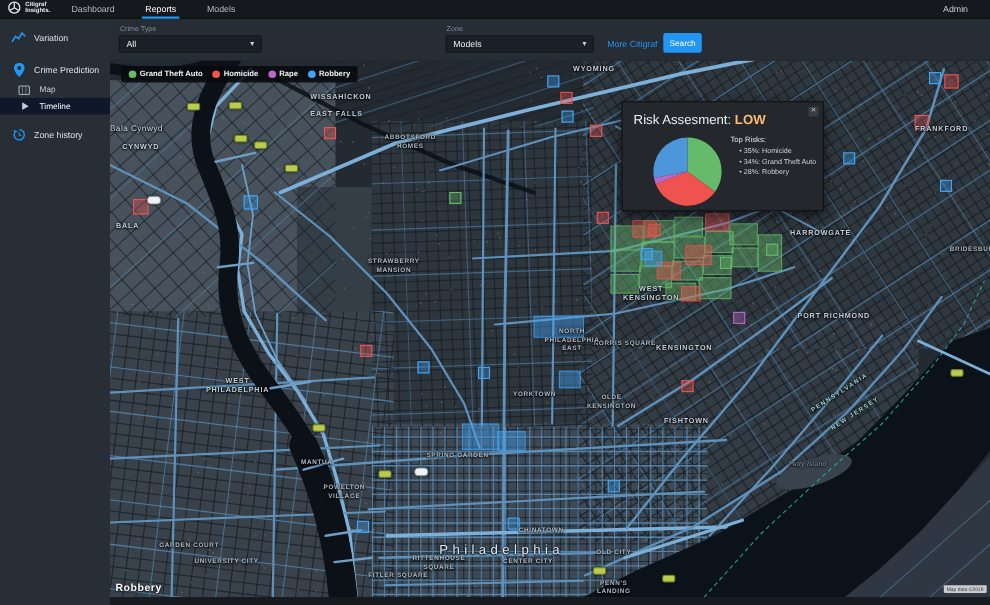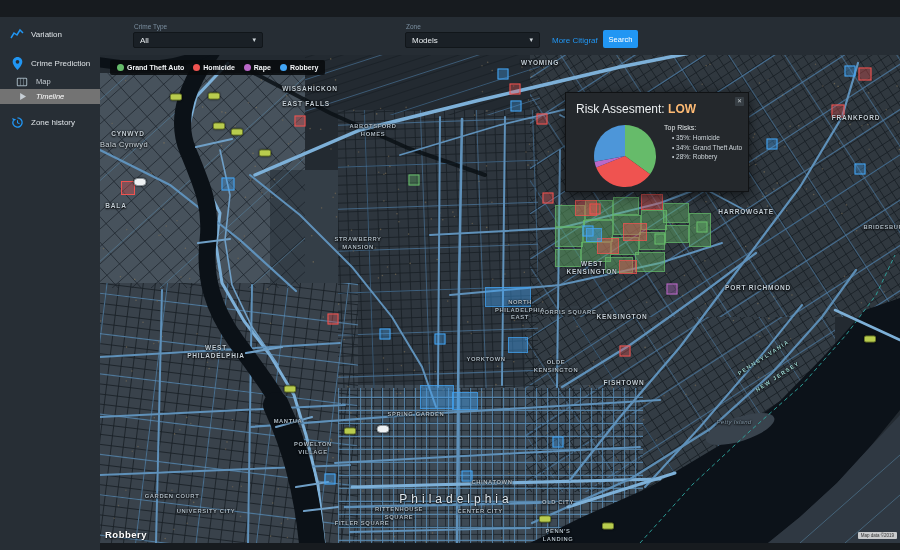--- a/index.html
+++ b/index.html
@@ -14,21 +14,21 @@
   .tab{position:relative;display:flex;align-items:center;height:100%;padding:0 3px;font-size:8px;color:#b4bdc4;cursor:pointer;}
   .tab.active{color:#fff;}
   .tab.active::after{content:"";position:absolute;left:0;right:0;bottom:0;height:2px;background:#2196f3;}
   .admin{position:absolute;right:20px;top:0;height:17px;display:flex;align-items:center;font-size:8px;color:#c6ccd2;cursor:pointer;}
 
   
   .sidebar{position:absolute;left:0;top:17px;width:100px;height:533px;background:#272e35;z-index:15;padding-top:6px;}
   .side-item{display:flex;align-items:center;gap:7px;height:22px;padding-left:10px;font-size:8px;color:#dde2e6;cursor:pointer;}
   .side-item .ic{width:14px;height:14px;flex:0 0 14px;display:flex;align-items:center;justify-content:center;}
   .side-item.sub{height:15px;padding-left:15px;font-size:7.5px;color:#c6cdd3;}
-  .side-item.active{background:#737373;color:#fff;font-style:italic;}
+  .side-item.active{background:#0f172a;color:#fff;}
   .side-item.gap{margin-top:7px;}
 
   
   .filterbar{position:absolute;left:100px;top:17px;width:800px;height:38px;background:#262d34;z-index:15;}
   .fgroup{position:absolute;top:0;height:38px;}
   .flabel{position:absolute;top:6px;left:1px;font-size:6.5px;color:#7b8fa0;}
   .fselect{position:absolute;top:15px;left:0;right:0;height:16px;background:#1a2026;border:1px solid #11161a;border-radius:2px;display:flex;align-items:center;justify-content:space-between;padding:0 6px;cursor:pointer;}
   .fvalue{font-size:8px;color:#e8ecef;}
   .chev{font-size:7px;color:#cfd6da;}
   .morefilters{position:absolute;left:452px;top:19px;font-size:8px;color:#2196f3;cursor:pointer;}
@@ -36,21 +36,21 @@
 
   
   .map{position:absolute;left:100px;top:55px;width:800px;height:488px;background:#232a31;overflow:hidden;cursor:grab;}
   #roads{position:absolute;left:0;top:0;z-index:0;}
   .heat-cell{position:absolute;z-index:1;}
   .marker{position:absolute;z-index:2;transform:translate(-50%,-50%);cursor:pointer;}
   .shield{position:absolute;width:12px;height:7px;background:#b9cc4e;border:1px solid #6f7e2a;border-radius:2px;transform:translate(-50%,-50%);z-index:2;box-shadow:0 0 2px #000;}
   .shield.white{background:#eef1f3;border-color:#8b949a;border-radius:4px;width:13px;height:8px;}
   .mlabel{position:absolute;z-index:3;font-size:6.5px;letter-spacing:.8px;color:#c3ced6;font-weight:bold;white-space:pre-line;text-align:center;line-height:7.5px;text-shadow:0 1px 2px #000,0 0 2px #000;}
   .mlabel.small{font-size:5.8px;color:#adbac4;letter-spacing:.6px;}
-  .mlabel.town{font-size:7.5px;letter-spacing:.4px;color:#cdd7de;font-weight:normal;margin-top:28px;}
+  .mlabel.town{font-size:7.5px;letter-spacing:.4px;color:#cdd7de;font-weight:normal;}
   .mlabel.city{font-size:12px;letter-spacing:4px;color:#e2eaf0;font-weight:normal;}
   .mlabel.state{font-size:5.5px;color:#9fd8d4;letter-spacing:1.5px;}
   .mlabel.water-label{font-size:6px;color:#8095a5;font-style:italic;font-weight:normal;letter-spacing:.3px;}
 
   
   .legend{position:absolute;left:10px;top:5px;height:15px;background:rgba(8,10,13,.88);border-radius:2px;display:flex;align-items:center;gap:9px;padding:0 7px;z-index:5;}
   .legend-item{display:flex;align-items:center;gap:3px;}
   .legend-dot{width:7px;height:7px;border-radius:50%;}
   .legend-label{font-size:7px;color:#f2f4f6;font-weight:bold;}
 
@@ -67,20 +67,35 @@
   .risks li::before{content:"•  ";color:#ccd4d9;}
 
   .google{position:absolute;left:5px;bottom:3px;z-index:5;font-size:9.5px;font-weight:bold;color:#fff;letter-spacing:.5px;text-shadow:0 1px 2px #000;}
   .attrib{position:absolute;right:3px;bottom:4px;z-index:5;background:rgba(240,240,240,.8);color:#333;font-size:4.5px;padding:1px 3px;border-radius:1px;}
 </style>
 </head>
 <body>
 
 <div class="stage">
 
+  <header class="topbar">
+    <div class="brand">
+      <svg width="12" height="12" viewBox="0 0 12 12">
+        <circle cx="6" cy="6" r="5" stroke="#e8eef2" stroke-width="1.2" fill="none"></circle>
+        <path d="M6 1.5 L6 6 M2.2 8.4 L6 6 M9.8 8.4 L6 6" stroke="#e8eef2" stroke-width="1.1" fill="none"></path>
+      </svg>
+      <span class="brand-text">Citigraf Insights.</span>
+    </div>
+    <nav class="tabs" id="tabs">
+        <div class="tab">Dashboard</div>
+        <div class="tab active">Reports</div>
+        <div class="tab">Models</div>
+      </nav>
+    <span class="admin">Admin</span>
+  </header>
 
   <aside class="sidebar" id="sidebar">
       <div class="side-item">
         <span class="ic">
           <svg width="14" height="14" viewBox="0 0 14 14">
             <polyline points="1,11 4,6 7,8 10,3 13,6" stroke="#2196f3" stroke-width="1.5" fill="none"></polyline>
           </svg>
         </span>
         <span>Variation</span>
       </div>
@@ -116,21 +131,21 @@
             <path d="M7 2 a5 5 0 1 1 -4.6 3" stroke="#2196f3" stroke-width="1.4" fill="none"></path>
             <path d="M1.2 2.2 L2.6 5.6 L5.6 3.8 Z" fill="#2196f3"></path>
             <polyline points="7,4.5 7,7.2 9.2,8.3" stroke="#2196f3" stroke-width="1.1" fill="none"></polyline>
           </svg>
         </span>
         <span>Zone history</span>
       </div>
     </aside>
 
   <div class="filterbar">
-    <div class="fgroup" style="left:33px;width:130px">
+    <div class="fgroup" style="left:8px;width:130px">
       <div class="flabel">Crime Type</div>
       <div class="fselect">
         <span class="fvalue">All</span>
         <span class="chev">▾</span>
       </div>
     </div>
     <div class="fgroup" style="left:305px;width:135px">
       <div class="flabel">Zone</div>
       <div class="fselect">
         <span class="fvalue">Models</span>

